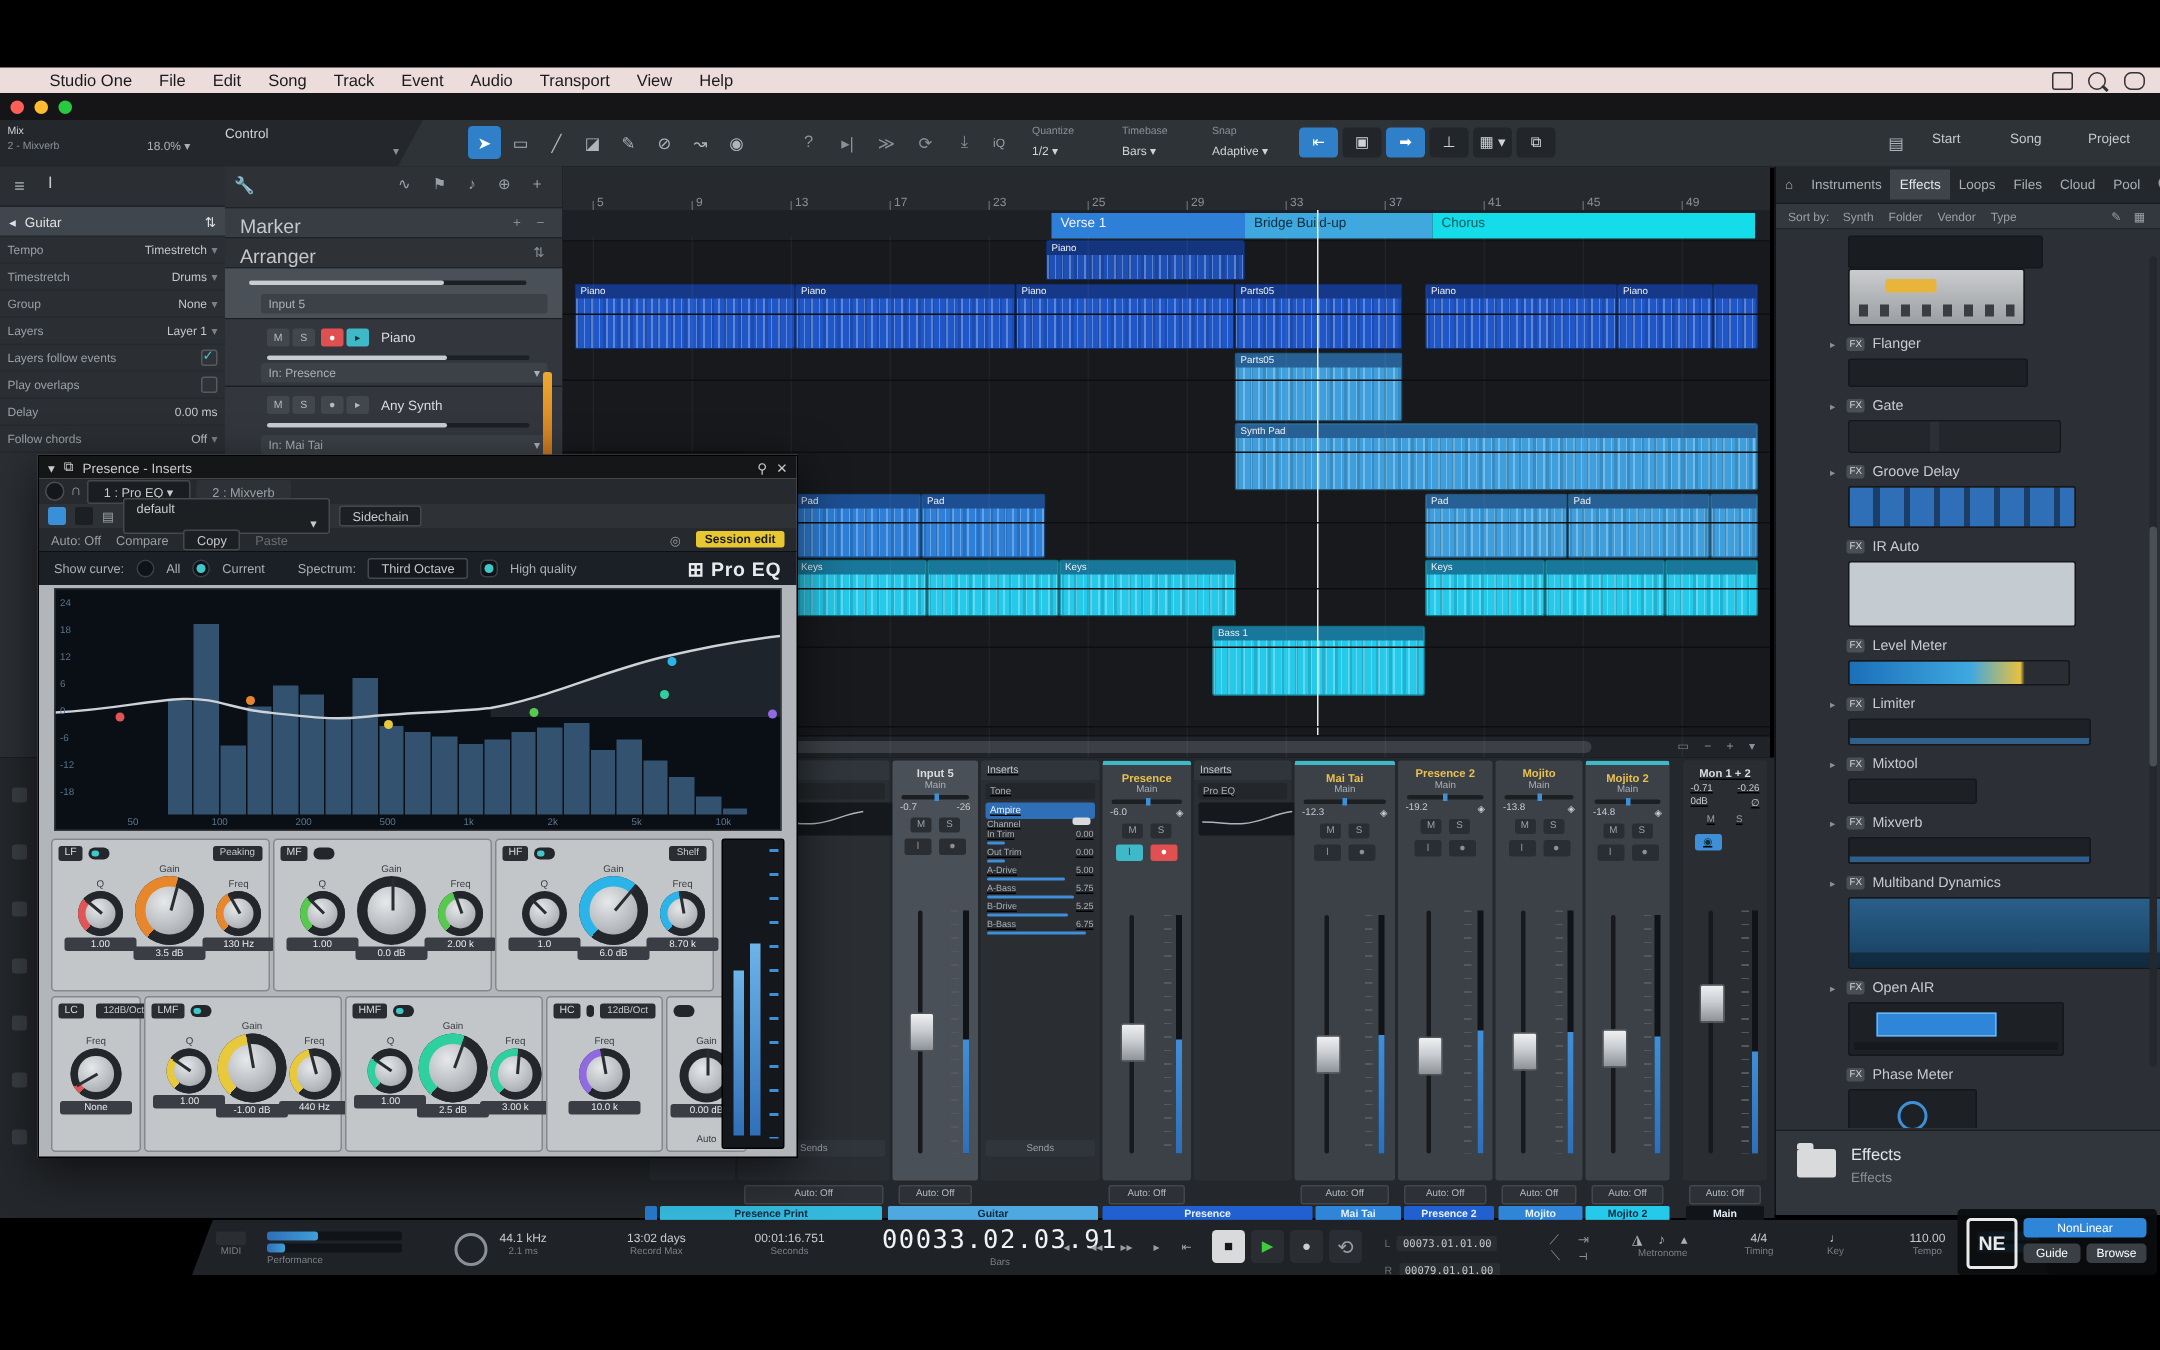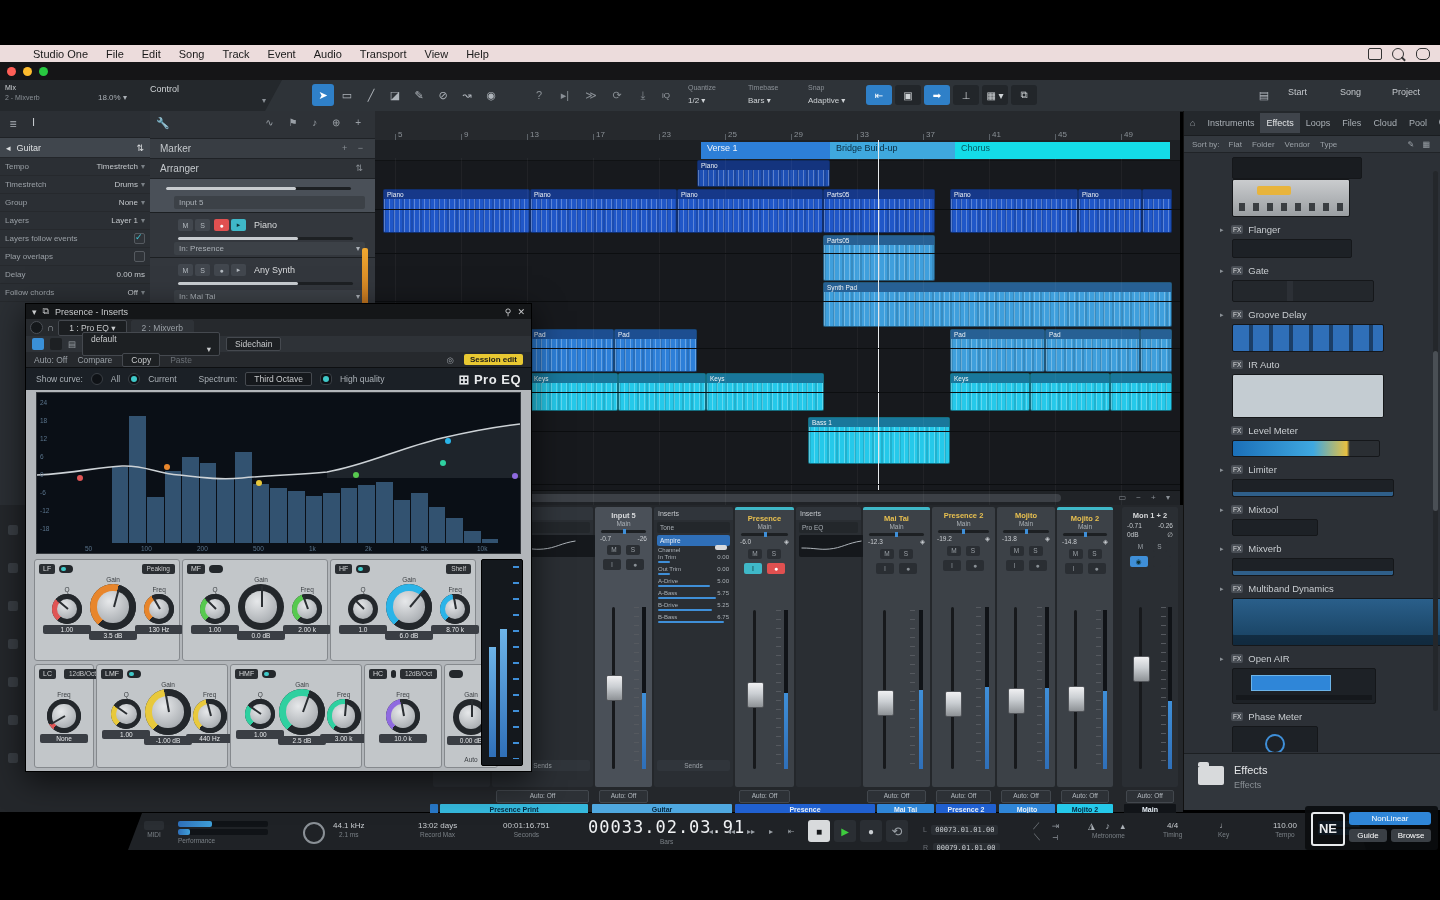--- a/index.html
+++ b/index.html
@@ -45,21 +45,21 @@
   .insp-head{height:19px;background:#40464d;display:flex;align-items:center;color:#dde0e2;font-size:9px;
     padding:0 6px;gap:6px;border-bottom:1px solid #23262a;}
   .insp-row{height:17px;display:flex;align-items:center;font-size:8px;color:#9aa0a6;
     border-bottom:1px solid #26292d;padding:0 5px;}
   .insp-row .v{margin-left:auto;color:#c4c8cc;display:flex;align-items:center;gap:3px;}
   .chk{width:9px;height:9px;border:1px solid #555a60;border-radius:2px;display:inline-block;position:relative;background:#2f3338;}
   .chk.on::after{content:"✓";position:absolute;left:0px;top:-2px;color:#3fc8d8;font-size:9px;}
   #tracklist{top:111px;left:150px;width:225px;height:394px;background:#2e3237;border-right:1px solid #16181b;}
   .tl-tools{height:27px;border-bottom:1px solid #1f2226;position:relative;color:#9aa0a6;}
   .tl-row{position:relative;border-bottom:1px solid #1f2226;}
-  .tl-row .lab{position:absolute;left:10px;top:4px;font-size:10px;color:#c4c8cc;}
+  .tl-row .lab{position:absolute;left:10px;top:4px;font-size:13px;color:#c4c8cc;}
   .tl-right{position:absolute;right:8px;top:4px;font-size:9px;color:#8a9096;letter-spacing:4px;}
   .trk{position:relative;background:#33373d;border-bottom:1px solid #1c1f22;}
   .trk.sel{background:#4a5058;}
   .trk-btn{position:absolute;top:6px;width:15px;height:12px;border-radius:2px;background:#42474e;color:#b4bac0;
     font-size:7px;display:flex;align-items:center;justify-content:center;}
   .trk-slider{position:absolute;left:16px;height:3px;background:#1d2023;border-radius:2px;}
   .trk-slider .fill{height:3px;background:#c8ccd0;border-radius:2px;}
   .trk-input{position:absolute;left:24px;right:10px;height:13px;background:#3c4147;border-radius:2px;
     color:#aab0b6;font-size:8px;display:flex;align-items:center;padding:0 5px;}
   .trk-input .car{margin-left:auto;}
@@ -129,21 +129,21 @@
   .knobwrap{position:absolute;text-align:center;}
   .knob{position:relative;margin:0 auto;border-radius:50%;background:#23272b;}
   .knob .ring{position:absolute;inset:0;border-radius:50%;}
   .knob .cap{position:absolute;inset:16%;border-radius:50%;background:radial-gradient(circle at 38% 32%,#e6e8ea,#b0b4b8 70%,#8e9296);}
   .knob .ptr{position:absolute;left:50%;top:50%;width:2px;height:46%;background:#2a2e32;transform-origin:50% 0;}
   .klab{font-size:6.5px;color:#3a3e42;margin-bottom:1px;}
   .kval{background:#3a3e44;color:#e8eaec;font-size:6.5px;border-radius:2px;padding:1px 0;margin-top:1px;}
   
   #mixer{top:505px;left:0;width:1183px;height:307px;background:#24272b;z-index:10;}
   .mx{position:absolute;top:2px;height:280px;background:#3c4147;border-radius:2px;box-sizing:border-box;}
-  .mx.dark{background:#2a2e33;}
+  .mx.dark{background:#2a2e33;text-decoration:underline;}
   .mx-name{text-align:center;font-size:7.5px;font-weight:bold;color:#e8c050;padding-top:4px;white-space:nowrap;overflow:hidden;}
   .mx-name.gray{color:#d8dadc;}
   .mx-sub{text-align:center;font-size:6.5px;color:#aab0b6;}
   .mx-pan{margin:3px 6px 0;height:3px;background:#1d2023;border-radius:2px;position:relative;}
   .mx-pan::after{content:"";position:absolute;left:48%;top:-1px;width:3px;height:5px;background:#3f8fd8;}
   .mx-valrow{display:flex;justify-content:space-between;padding:2px 5px 0;font-size:6.5px;color:#c8ccd0;}
   .mx-ms{display:flex;justify-content:center;gap:5px;margin-top:3px;}
   .ms-btn{width:14px;height:10px;background:#2a2e33;border-radius:2px;color:#9aa0a6;font-size:6.5px;
     text-align:center;line-height:10px;}
   .mx-mr{display:flex;justify-content:center;gap:5px;margin-top:4px;}
@@ -534,21 +534,21 @@
           <div class="btab">Loops</div>
           <div class="btab">Files</div>
           <div class="btab">Cloud</div>
           <div class="btab">Pool</div>
         </span>
       <span class="btab"><span class="i-search"></span></span>
     </div>
     <div id="bsort">
       <span>Sort by:</span>
       <span id="bsort-opts" style="display:flex;gap:10px">
-          <div>Flat</div>
+          <div>Synth</div>
           <div>Folder</div>
           <div>Vendor</div>
           <div>Type</div>
         </span>
       <span style="margin-left:auto;letter-spacing:3px">✎ ▦</span>
     </div>
     <div id="blist">
       <div class="bthumb" style="width:128px;height:20px;margin-top:4px;background:#191c20"></div>
       <div class="bthumb" style="width:116px;height:36px;background:linear-gradient(#caccce,#9a9ea2);position:relative">
         <div style="position:absolute;left:24px;top:6px;width:34px;height:9px;background:#e8b43c;border-radius:2px"></div>

